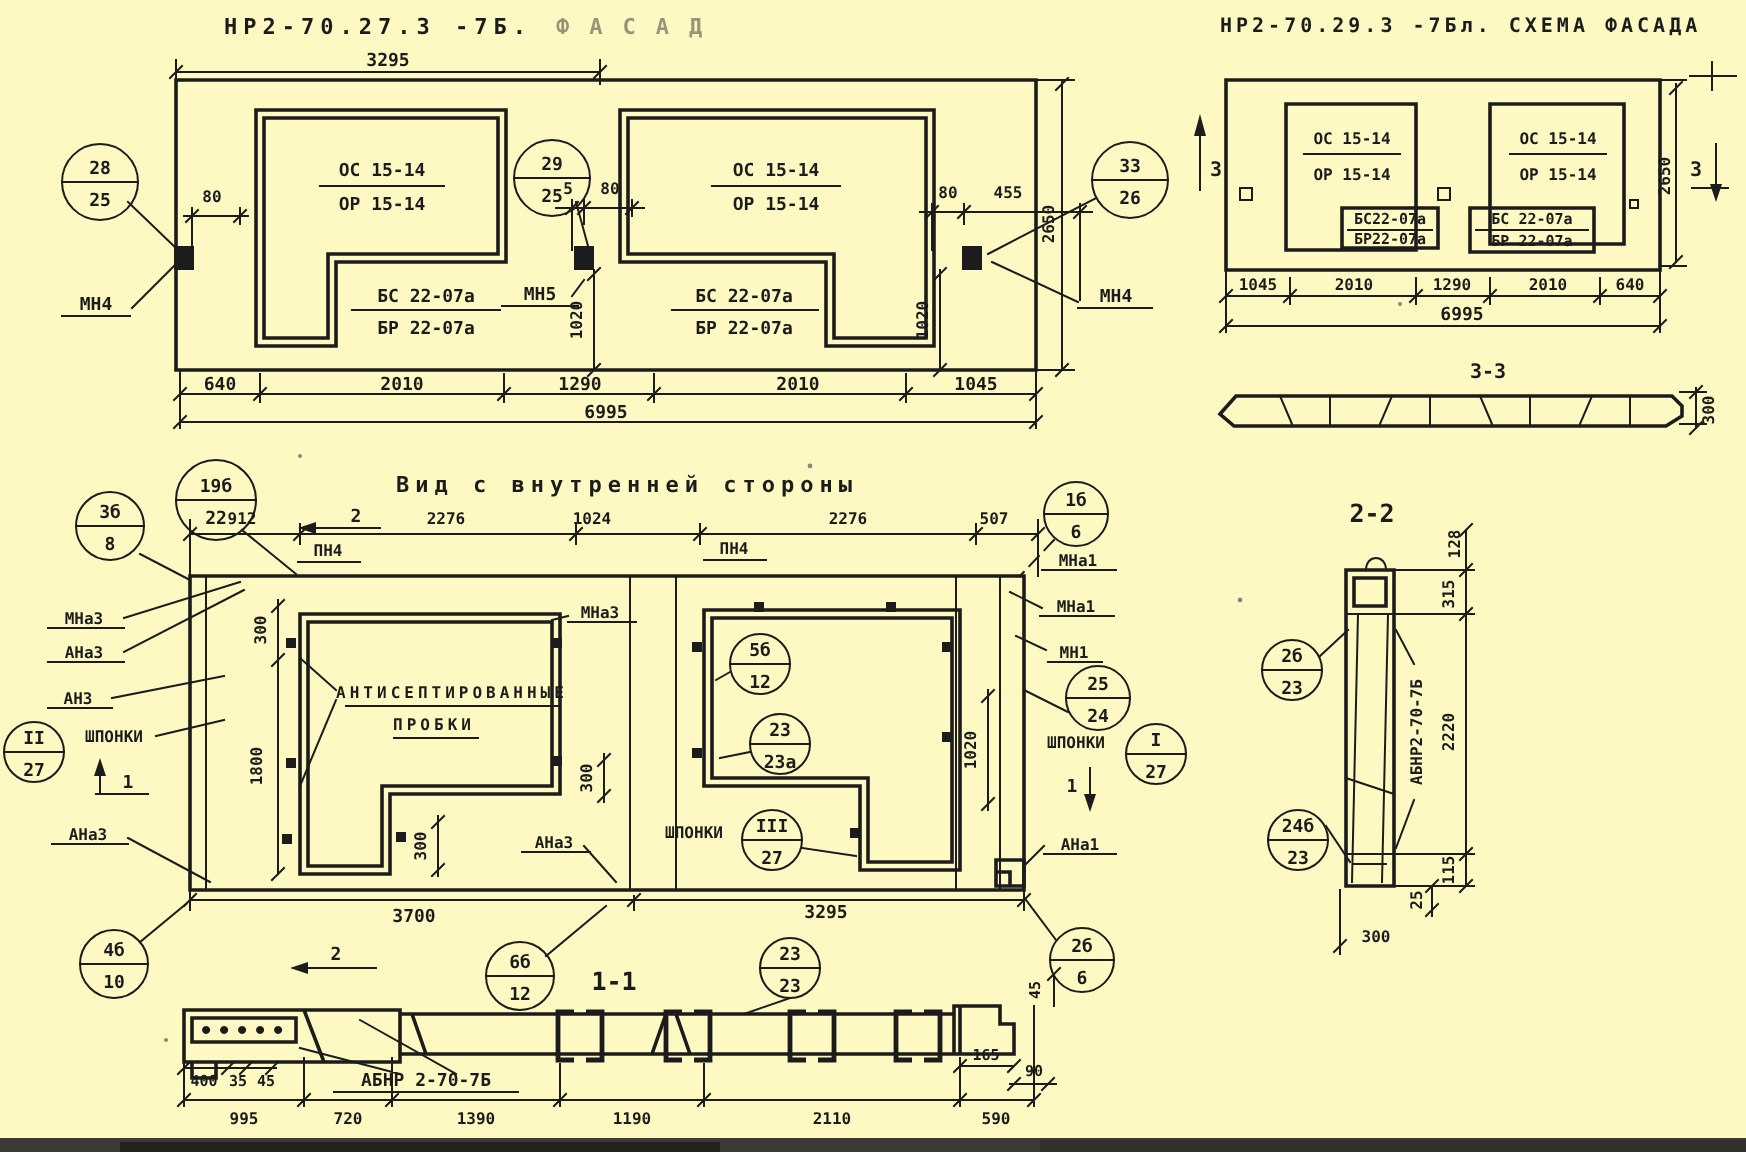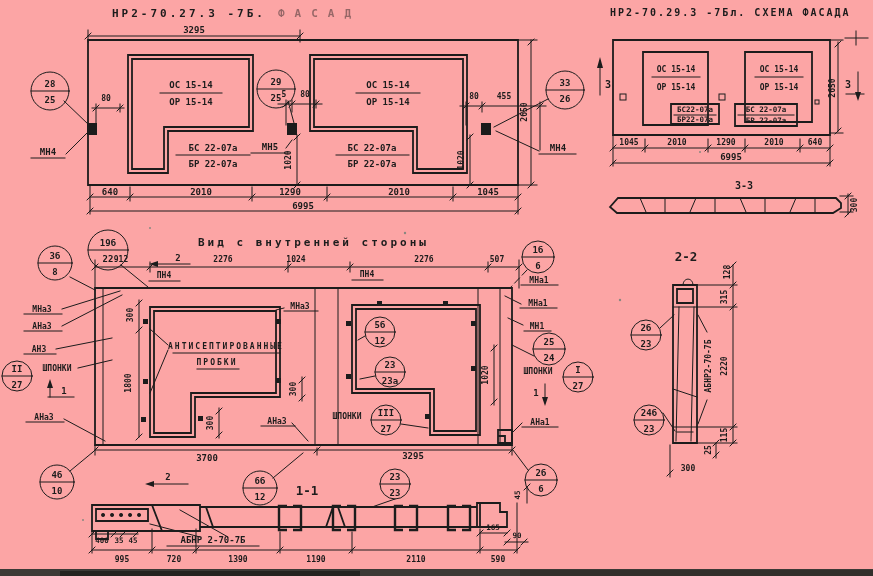--- a/index.html
+++ b/index.html
@@ -1,16 +1,16 @@
 <!DOCTYPE html>
 <html><head>
 <meta charset="utf-8">
 <style>
   html,body{margin:0;padding:0;background:#e5e3de;}
-  .sheet{position:relative;width:873px;height:576px;background:#fca5a5;overflow:hidden;}
+  .sheet{position:relative;width:873px;height:576px;background:#fef9c3;overflow:hidden;}
   svg{position:absolute;left:0;top:0;}
   text{font-family:"DejaVu Sans Mono",monospace;font-weight:700;fill:#1c1c1c;}
   .t7{font-size:7.5px}.t8{font-size:8px}.t9{font-size:9px}.t10{font-size:10px}.t11{font-size:11px}.t12{font-size:12.5px}
   .mid{text-anchor:middle}
   .ls2{letter-spacing:2px}.ls3{letter-spacing:3px}.ls10{letter-spacing:10px}
   .faded{opacity:.45}
   .s1{fill:none;stroke:#1c1c1c;stroke-width:1;stroke-linecap:square}
   .s2{fill:none;stroke:#1c1c1c;stroke-width:1.8;stroke-linejoin:miter}
   .s3{fill:none;stroke:#1c1c1c;stroke-width:2.4}
   .dash{stroke-dasharray:7 4}

